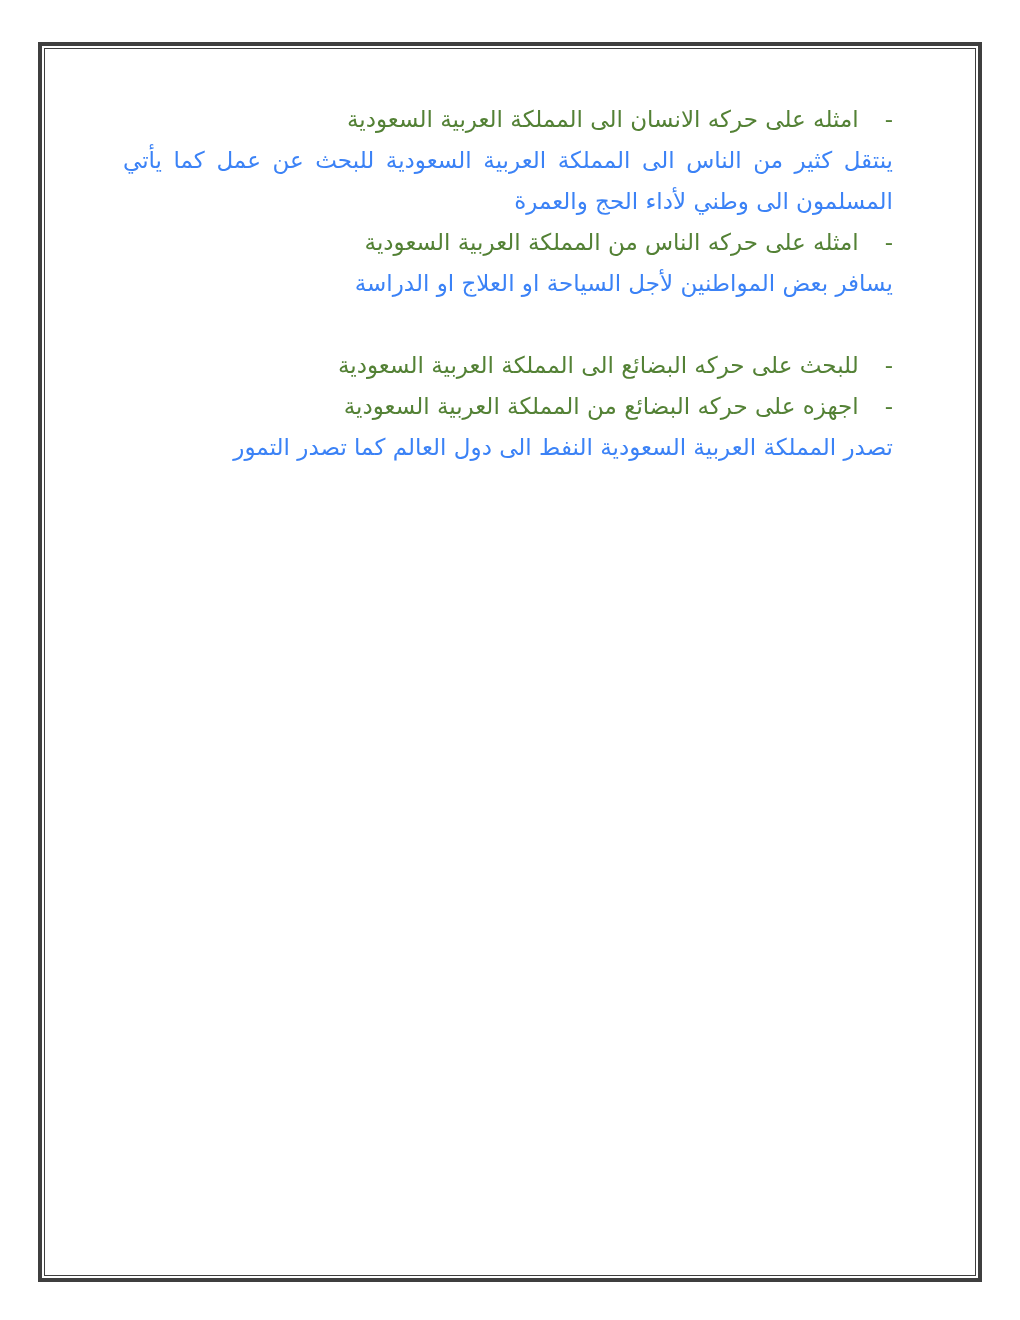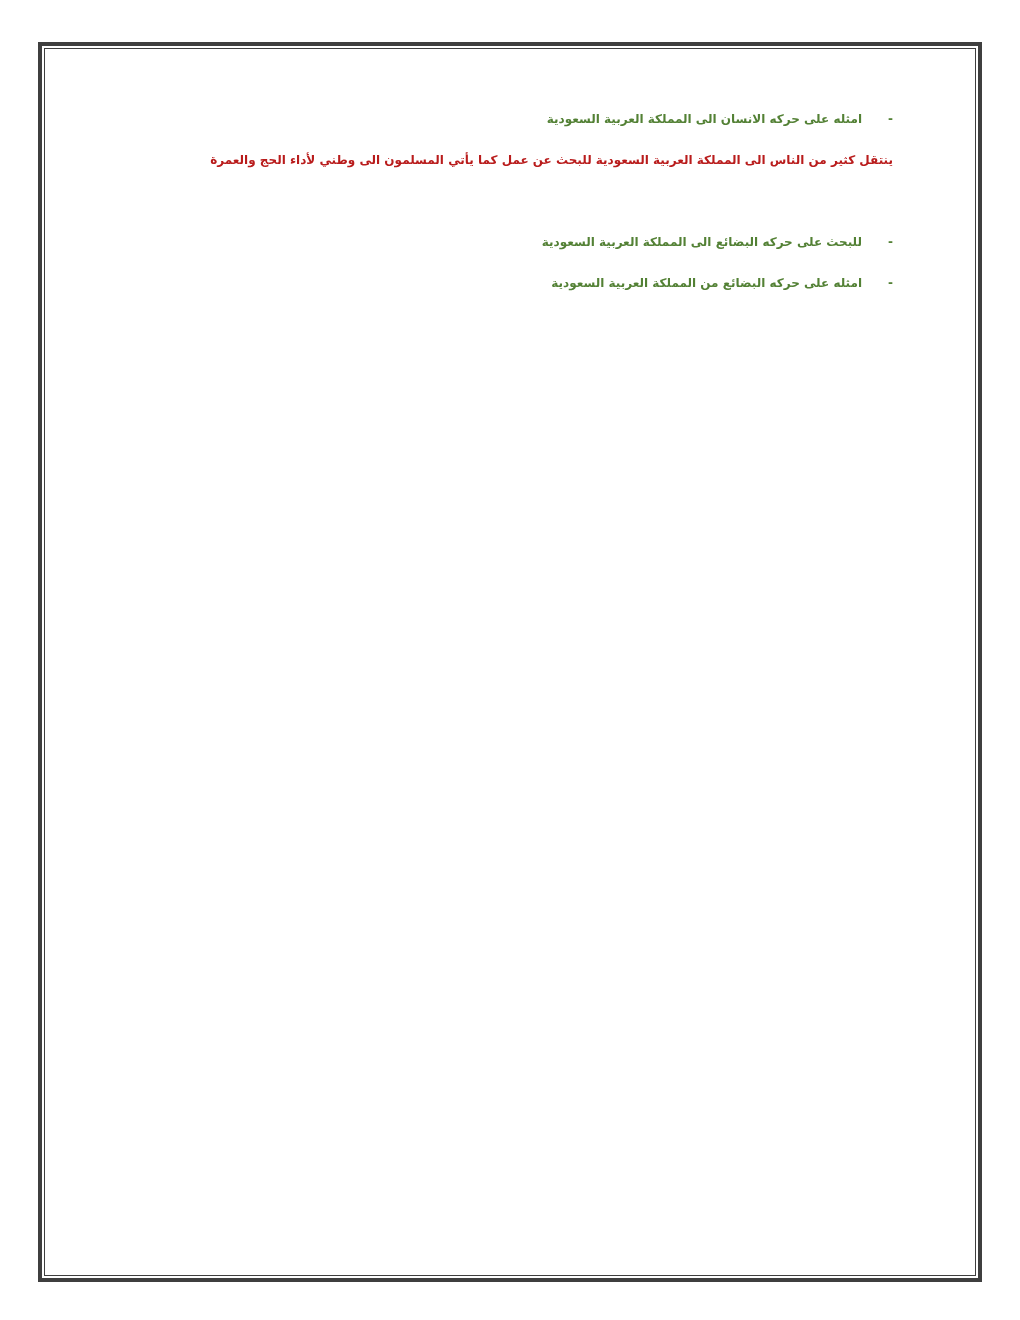--- a/index.html
+++ b/index.html
@@ -25,66 +25,73 @@
   }
   .page-frame-inner {
     width: 100%;
     height: 100%;
     border: 1px solid #3f3f3f;
     background: #ffffff;
   }
   .doc-content {
     direction: rtl;
     padding: 50px 82px 0 78px;
-    font-size: 12px;
-    font-weight: bold;
+    font-size: 23px;
+    font-weight: normal;
     line-height: 41px;
     color: #000000;
   }
   .section-heading {
     color: #538135;
     text-align: right;
   }
   .list-dash {
     display: inline-block;
     margin-left: 26px;
     color: #538135;
   }
   .section-body {
     text-align: justify;
-    color: #b91c1c;
+    color: #3b82f6;
   }
   .blank-line {
     height: 41px;
   }
 </style>
 </head>
 <body>
 
 <div class="page-frame-outer">
   <div class="page-frame-inner">
     <div class="doc-content">
 
       <div class="section">
         <div class="section-heading">
           <span class="list-dash">-</span><span>امثله على حركه الانسان الى المملكة العربية السعودية</span>
         </div>
         <p class="section-body">ينتقل كثير من الناس الى المملكة العربية السعودية للبحث عن عمل كما يأتي المسلمون الى وطني لأداء الحج والعمرة</p>
       </div>
 
+      <div class="section">
+        <div class="section-heading">
+          <span class="list-dash">-</span><span>امثله على حركه الناس من المملكة العربية السعودية</span>
+        </div>
+        <p class="section-body">يسافر بعض المواطنين لأجل السياحة او العلاج او الدراسة</p>
+      </div>
 
       <div class="blank-line"></div>
 
       <div class="section">
         <div class="section-heading">
           <span class="list-dash">-</span><span>للبحث على حركه البضائع الى المملكة العربية السعودية</span>
         </div>
       </div>
 
       <div class="section">
         <div class="section-heading">
-          <span class="list-dash">-</span><span>امثله على حركه البضائع من المملكة العربية السعودية</span>
+          <span class="list-dash">-</span><span>اجهزه على حركه البضائع من المملكة العربية السعودية</span>
         </div>
+        <p class="section-body">تصدر المملكة العربية السعودية النفط الى دول العالم كما تصدر التمور</p>
       </div>
 
     </div>
   </div>
 </div>
 
 </body></html>

